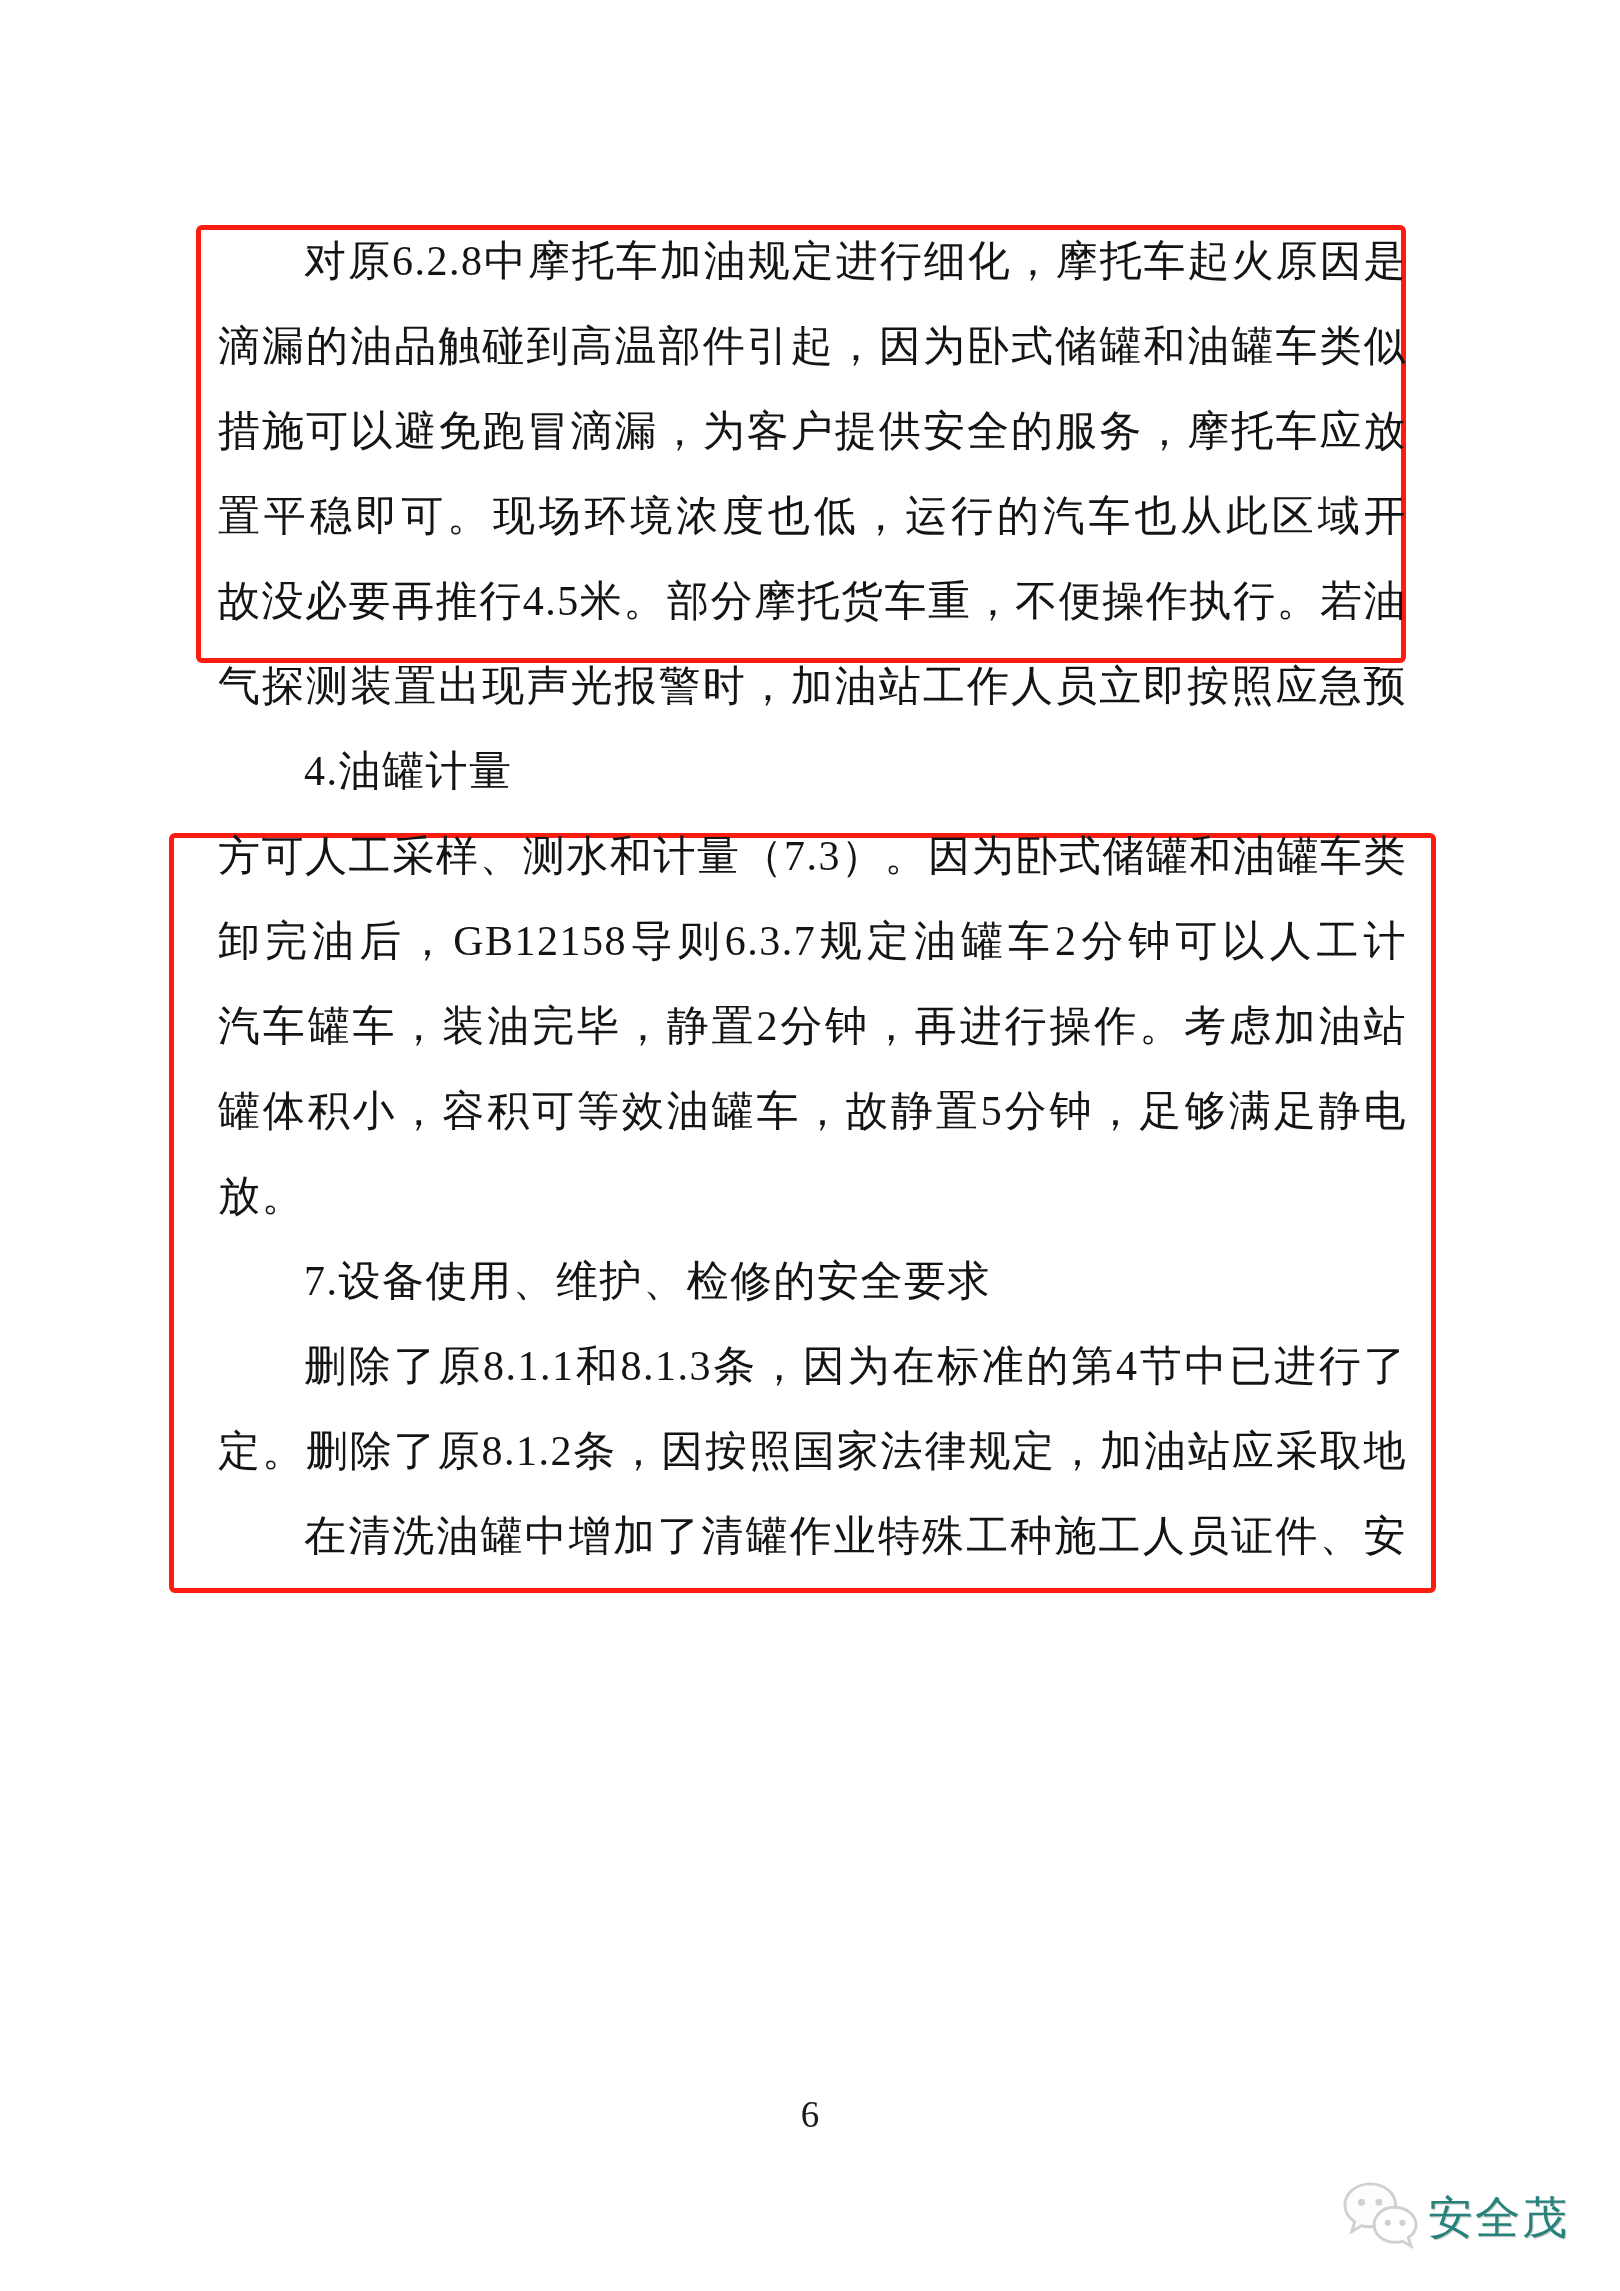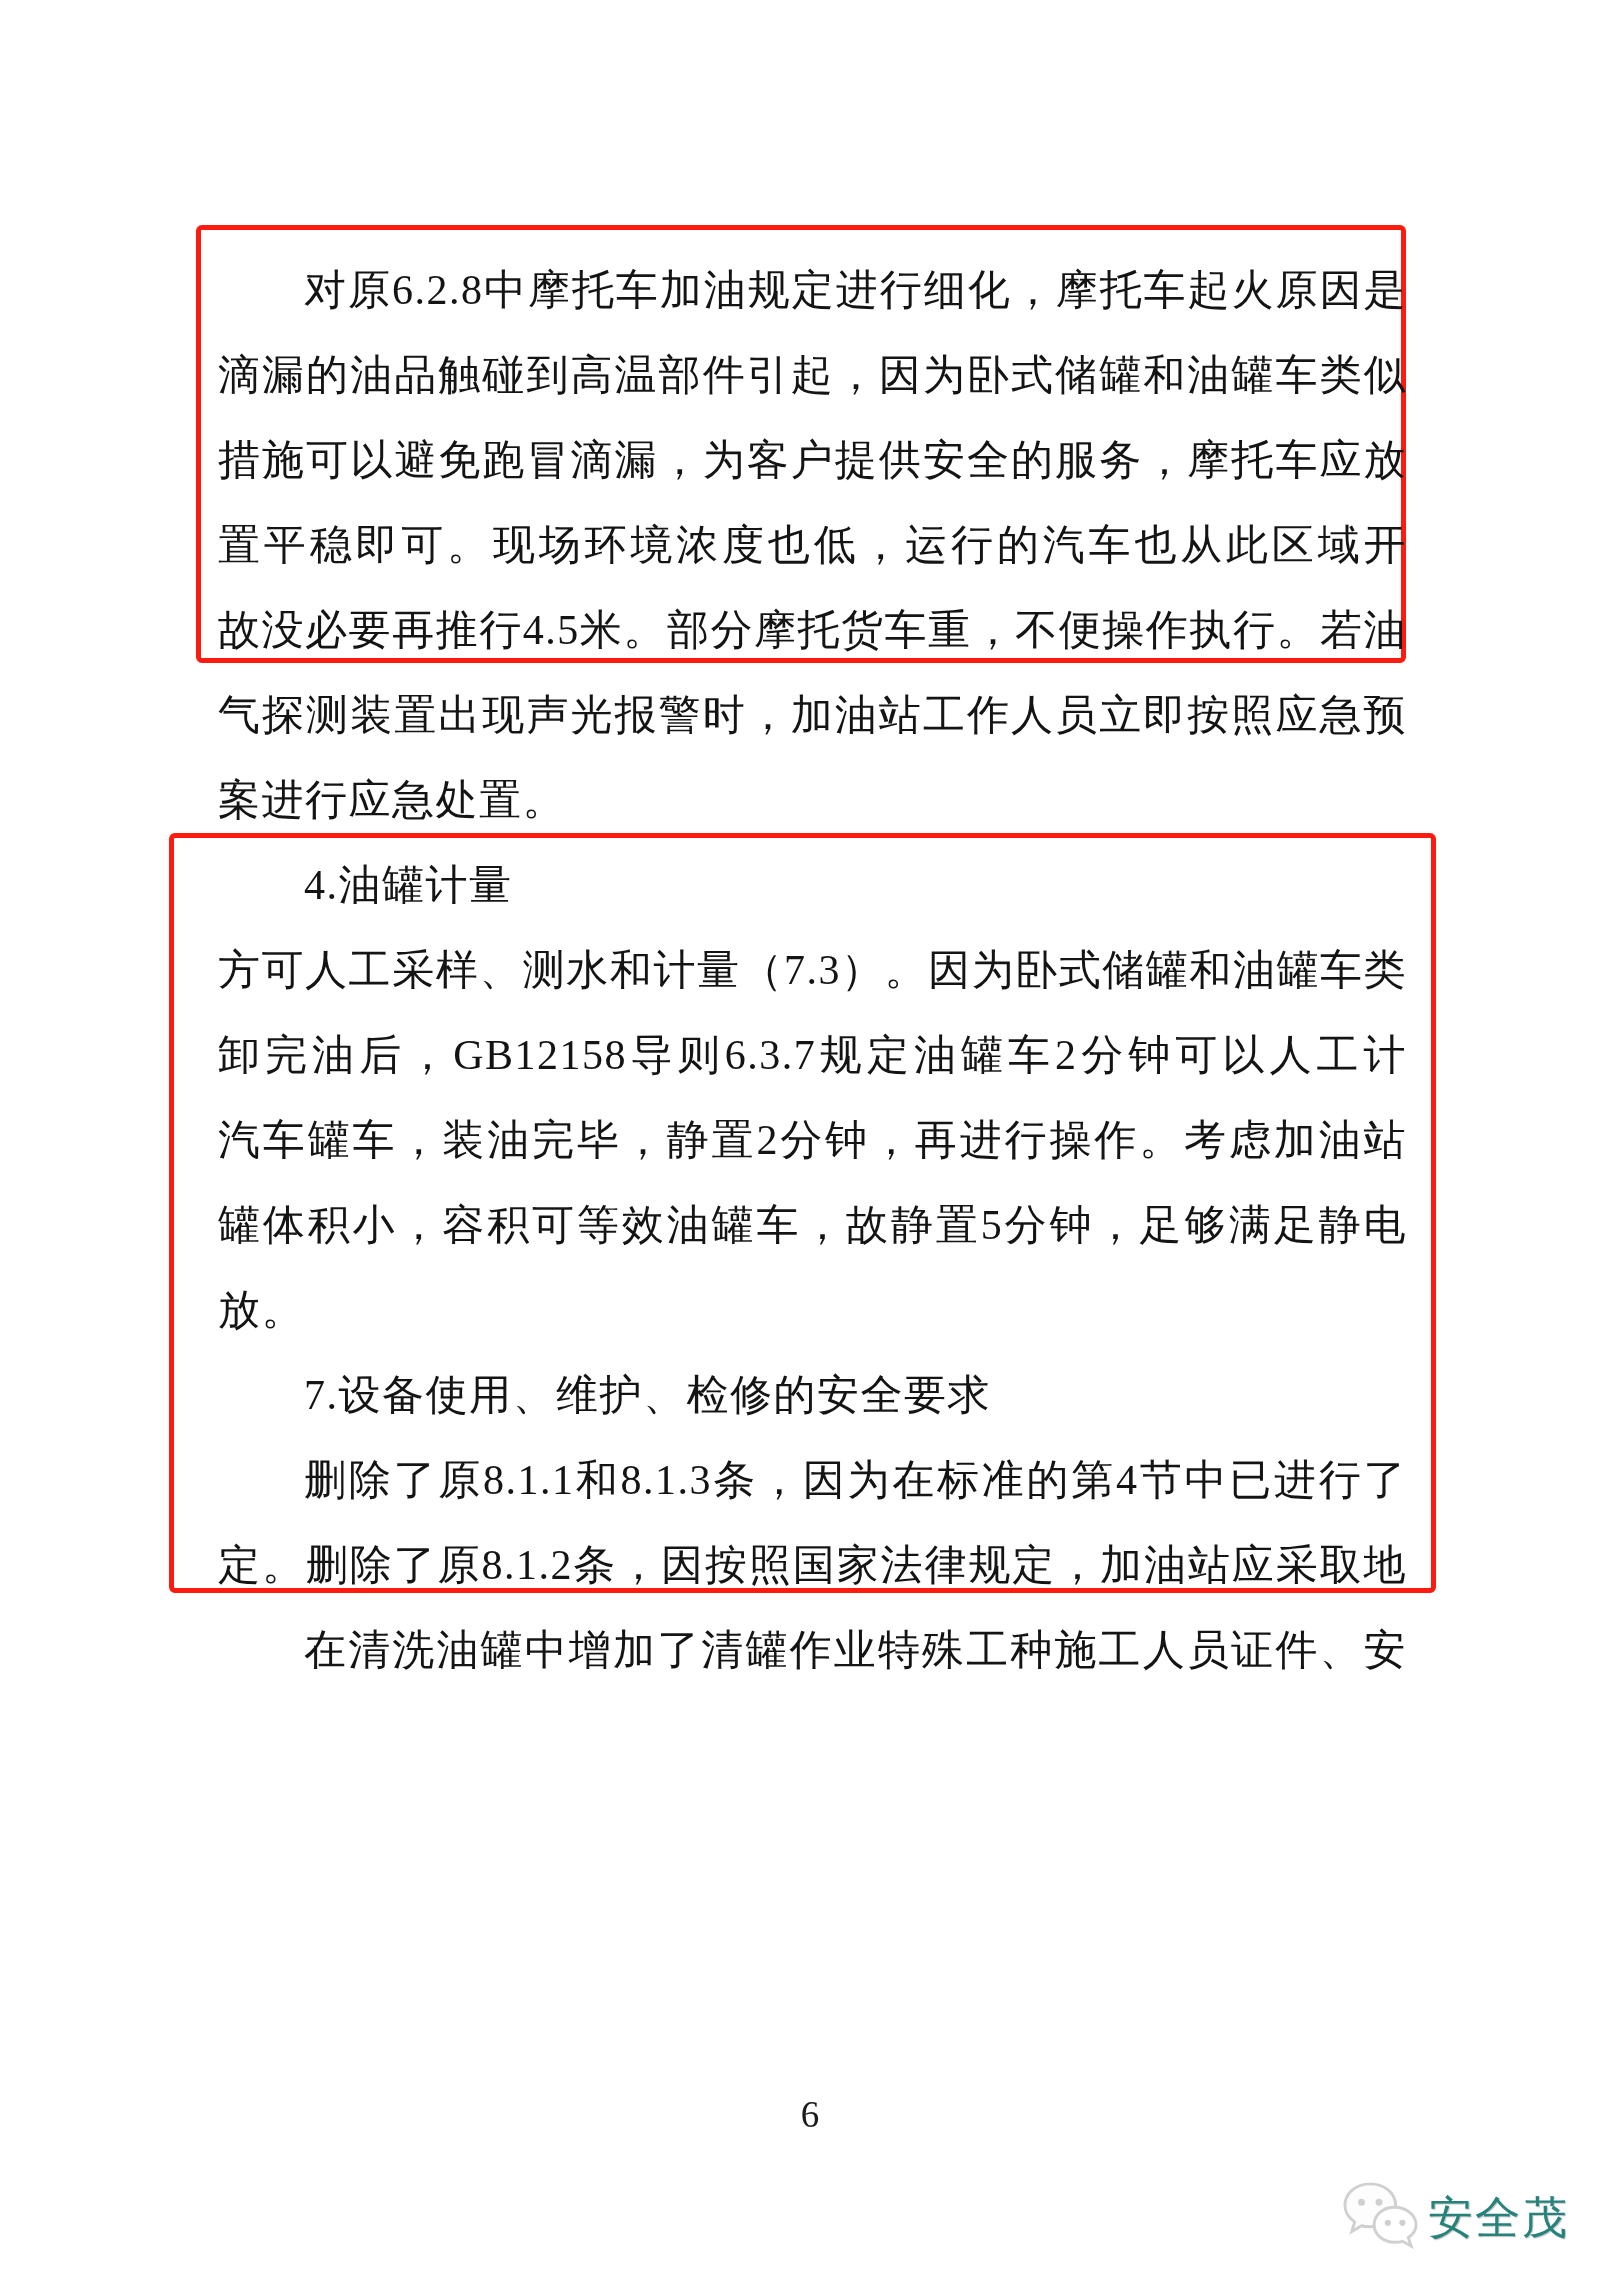--- a/index.html
+++ b/index.html
@@ -6,21 +6,21 @@
   .page {
     position:relative;
     width:1620px; height:2292px;
     background:#ffffff;
     font-family:"Liberation Serif","DejaVu Serif",serif;
     color:#141414;
     overflow:hidden;
   }
   .content {
     position:absolute;
-    left:218px; top:248px; width:1189px;
+    left:218px; top:219px; width:1189px;
   }
   .line {
     height:85px; line-height:85px;
     font-size:42px;
     letter-spacing:1.5px;
     white-space:nowrap;
   }
   .line.j {
     white-space:normal;
     text-align:justify;
@@ -67,21 +67,20 @@
   <div class="hl-box b1"></div>
   <div class="hl-box b2"></div>
 
   <div class="content">
     <div class="line j ind">对原6.2.8中摩托车加油规定进行细化，摩托车起火原因是</div>
     <div class="line j">滴漏的油品触碰到高温部件引起，因为卧式储罐和油罐车类似</div>
     <div class="line j">措施可以避免跑冒滴漏，为客户提供安全的服务，摩托车应放</div>
     <div class="line j">置平稳即可。现场环境浓度也低，运行的汽车也从此区域开过，</div>
     <div class="line j">故没必要再推行4.5米。部分摩托货车重，不便操作执行。若油</div>
     <div class="line j">气探测装置出现声光报警时，加油站工作人员立即按照应急预</div>
-    <div class="line">案进行应急处置。</div>
 
     <div class="line ind">4.油罐计量</div>
 
     <div class="line j">方可人工采样、测水和计量（7.3）。因为卧式储罐和油罐车类似，</div>
     <div class="line j">卸完油后，GB12158导则6.3.7规定油罐车2分钟可以人工计量；</div>
     <div class="line j">汽车罐车，装油完毕，静置2分钟，再进行操作。考虑加油站油</div>
     <div class="line j">罐体积小，容积可等效油罐车，故静置5分钟，足够满足静电释</div>
     <div class="line">放。</div>
 
     <div class="line ind">7.设备使用、维护、检修的安全要求</div>

